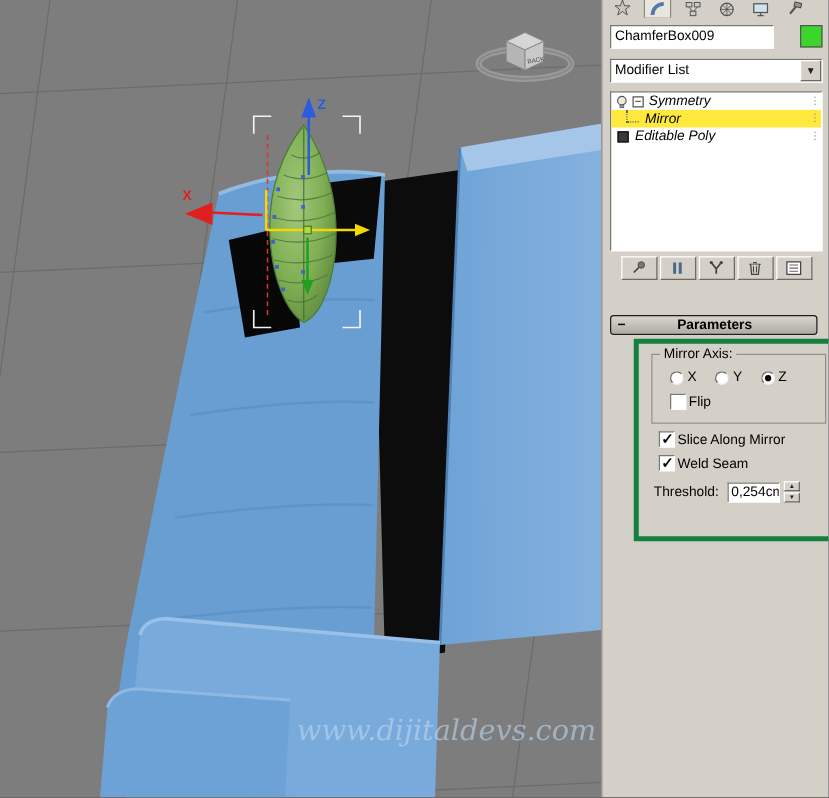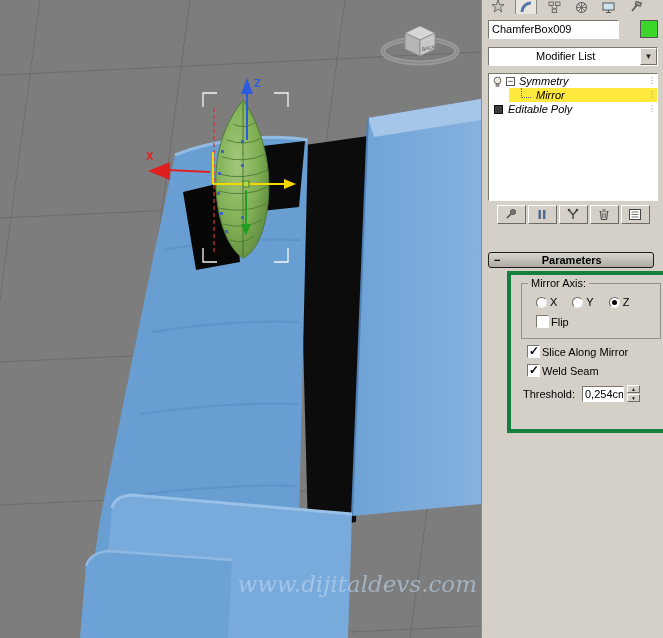--- a/index.html
+++ b/index.html
@@ -19,21 +19,21 @@
   .tabs-row{position:absolute;top:0;left:3px;right:1px;height:14px;overflow:hidden;
     display:flex;gap:7px;align-items:flex-start;padding-left:3px;}
   .cp-tab{width:20px;height:18px;margin-top:-4px;display:flex;align-items:flex-end;justify-content:center;}
   .cp-tab.active{background:#e9e6df;border:1px solid #8a877f;border-top:none;}
 
   .name-row{position:absolute;top:20px;left:6px;width:170px;height:19px;display:flex;gap:21px;}
   .name-field{flex:1;background:#fff;line-height:16px;padding:0 3px;overflow:hidden;white-space:nowrap;}
   .color-swatch{width:18px;height:18px;border:1px solid #555;box-sizing:border-box;}
 
   .combo{position:absolute;top:47px;left:6px;width:170px;height:19px;background:#fff;display:flex;
-    border:1px solid;border-color:#7a776f #ffffff #ffffff #7a776f;box-sizing:border-box;padding-left:44px;}
+    border:1px solid;border-color:#7a776f #ffffff #ffffff #7a776f;box-sizing:border-box;}
   .combo-text{flex:1;line-height:16px;padding:0 3px;overflow:hidden;white-space:nowrap;}
   .combo-btn{width:17px;text-align:center;font-size:8px;line-height:16px;color:#222;}
 
   .stack{position:absolute;top:73px;left:6px;width:170px;height:128px;background:#fff;overflow:hidden;}
   .stack-row{height:14px;display:flex;align-items:center;position:relative;padding:0 2px;white-space:nowrap;}
   .stack-label{padding-left:2px;font-style:italic;}
   .row-dots{position:absolute;right:1px;top:0;font-size:8px;color:#8a8a8a;line-height:14px;}
   .bulb-icon{width:11px;height:11px;margin:0 1px;}
   .expand-box{width:9px;height:9px;border:1px solid #555;background:#fff;font-size:9px;line-height:7px;
     text-align:center;margin:0 2px;box-sizing:border-box;overflow:hidden;}
@@ -265,21 +265,21 @@
         <svg class="bulb-icon" viewBox="0 0 11 11">
           <circle cx="5.5" cy="4.5" r="3.4" fill="#eeeadf" stroke="#555" stroke-width="0.9"></circle>
           <rect x="4" y="7.8" width="3" height="2.4" fill="#9a978f" stroke="#555" stroke-width="0.6"></rect>
         </svg>
         <span class="expand-box">
           <span>−</span>
         </span>
         <span class="stack-label">Symmetry</span>
         <span class="row-dots">⋮</span>
       </div>
-      <div class="stack-row" style="background: rgb(255, 233, 61); margin-left: 20px;">
+      <div class="stack-row" style="background: rgb(255, 233, 61);">
         <span class="tree-elbow"></span>
         <span class="stack-label">Mirror</span>
         <span class="row-dots">⋮</span>
       </div>
       <div class="stack-row">
         <span class="poly-icon"></span>
         <span class="stack-label">Editable Poly</span>
         <span class="row-dots">⋮</span>
       </div>
     </div>

